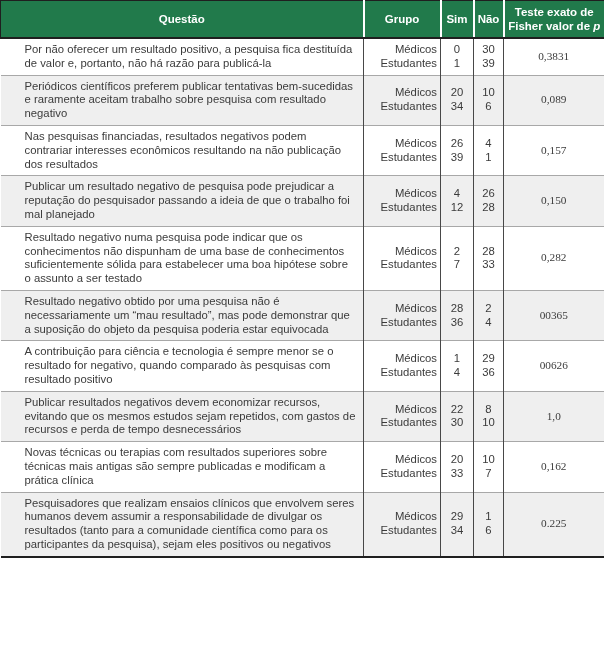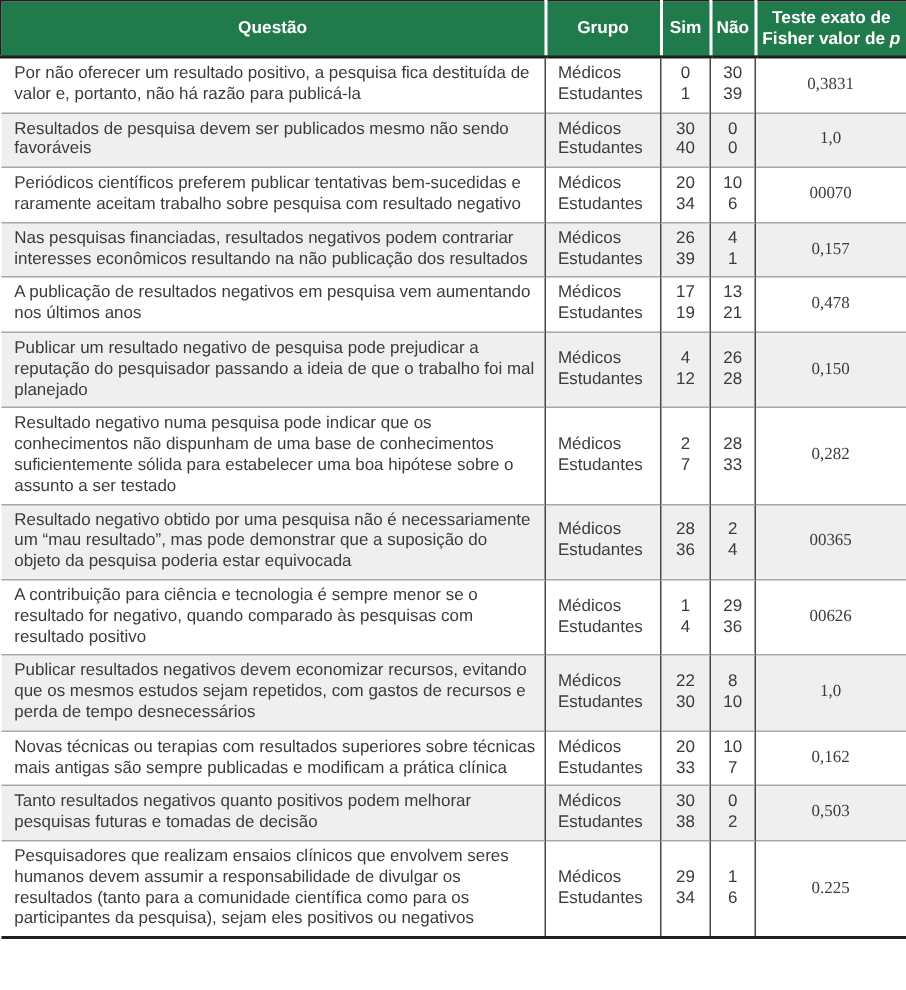--- a/index.html
+++ b/index.html
@@ -57,35 +57,35 @@
   thead .p-italic{ font-style:italic; }
 
   tbody td{
     vertical-align:middle;
     line-height:13.8px;
     padding:4px 3px;
     border-left:1px solid var(--v-border);
   }
   tbody td:first-child{
     border-left:none;
-    padding-left:9px;
+    padding-left:24px;
     padding-right:6px;
     text-align:left;
   }
   tbody td:last-child{
     border-right:2px solid var(--outer-border);
   }
   tbody tr + tr td{
     border-top:1px solid var(--h-border);
   }
   tbody tr:nth-child(even){
     background:var(--stripe);
   }
   td.group-cell div{
-    text-align:left;
+    text-align:right;
     padding-left:5px;
     white-space:nowrap;
   }
   td.num-cell{ text-align:center; }
   td.num-cell div{ text-align:center; }
   td.pval-cell{ text-align:center;font-family:Liberation Serif, serif; }
 </style>
 </head>
 <body>
 
@@ -118,84 +118,52 @@
             <div>0</div>
             <div>1</div>
           </td>
     <td class="num-cell">
             <div>30</div>
             <div>39</div>
           </td>
     <td class="pval-cell">0,3831</td>
   </tr>
         <tr>
-    <td>Resultados de pesquisa devem ser publicados mesmo não sendo favoráveis</td>
-    <td class="group-cell">
-            <div>Médicos</div>
-            <div>Estudantes</div>
-          </td>
-    <td class="num-cell">
-            <div>30</div>
-            <div>40</div>
-          </td>
-    <td class="num-cell">
-            <div>0</div>
-            <div>0</div>
-          </td>
-    <td class="pval-cell">1,0</td>
-  </tr>
-        <tr>
     <td>Periódicos científicos preferem publicar tentativas bem-sucedidas e raramente aceitam trabalho sobre pesquisa com resultado negativo</td>
     <td class="group-cell">
             <div>Médicos</div>
             <div>Estudantes</div>
           </td>
     <td class="num-cell">
             <div>20</div>
             <div>34</div>
           </td>
     <td class="num-cell">
             <div>10</div>
             <div>6</div>
           </td>
-    <td class="pval-cell">00070</td>
+    <td class="pval-cell">0,089</td>
   </tr>
         <tr>
     <td>Nas pesquisas financiadas, resultados negativos podem contrariar interesses econômicos resultando na não publicação dos resultados</td>
     <td class="group-cell">
             <div>Médicos</div>
             <div>Estudantes</div>
           </td>
     <td class="num-cell">
             <div>26</div>
             <div>39</div>
           </td>
     <td class="num-cell">
             <div>4</div>
             <div>1</div>
           </td>
     <td class="pval-cell">0,157</td>
   </tr>
         <tr>
-    <td>A publicação de resultados negativos em pesquisa vem aumentando nos últimos anos</td>
-    <td class="group-cell">
-            <div>Médicos</div>
-            <div>Estudantes</div>
-          </td>
-    <td class="num-cell">
-            <div>17</div>
-            <div>19</div>
-          </td>
-    <td class="num-cell">
-            <div>13</div>
-            <div>21</div>
-          </td>
-    <td class="pval-cell">0,478</td>
-  </tr>
-        <tr>
     <td>Publicar um resultado negativo de pesquisa pode prejudicar a reputação do pesquisador passando a ideia de que o trabalho foi mal planejado</td>
     <td class="group-cell">
             <div>Médicos</div>
             <div>Estudantes</div>
           </td>
     <td class="num-cell">
             <div>4</div>
             <div>12</div>
           </td>
     <td class="num-cell">
@@ -276,36 +244,20 @@
           </td>
     <td class="num-cell">
             <div>20</div>
             <div>33</div>
           </td>
     <td class="num-cell">
             <div>10</div>
             <div>7</div>
           </td>
     <td class="pval-cell">0,162</td>
-  </tr>
-        <tr>
-    <td>Tanto resultados negativos quanto positivos podem melhorar pesquisas futuras e tomadas de decisão</td>
-    <td class="group-cell">
-            <div>Médicos</div>
-            <div>Estudantes</div>
-          </td>
-    <td class="num-cell">
-            <div>30</div>
-            <div>38</div>
-          </td>
-    <td class="num-cell">
-            <div>0</div>
-            <div>2</div>
-          </td>
-    <td class="pval-cell">0,503</td>
   </tr>
         <tr>
     <td>Pesquisadores que realizam ensaios clínicos que envolvem seres humanos devem assumir a responsabilidade de divulgar os resultados (tanto para a comunidade científica como para os participantes da pesquisa), sejam eles positivos ou negativos</td>
     <td class="group-cell">
             <div>Médicos</div>
             <div>Estudantes</div>
           </td>
     <td class="num-cell">
             <div>29</div>
             <div>34</div>

